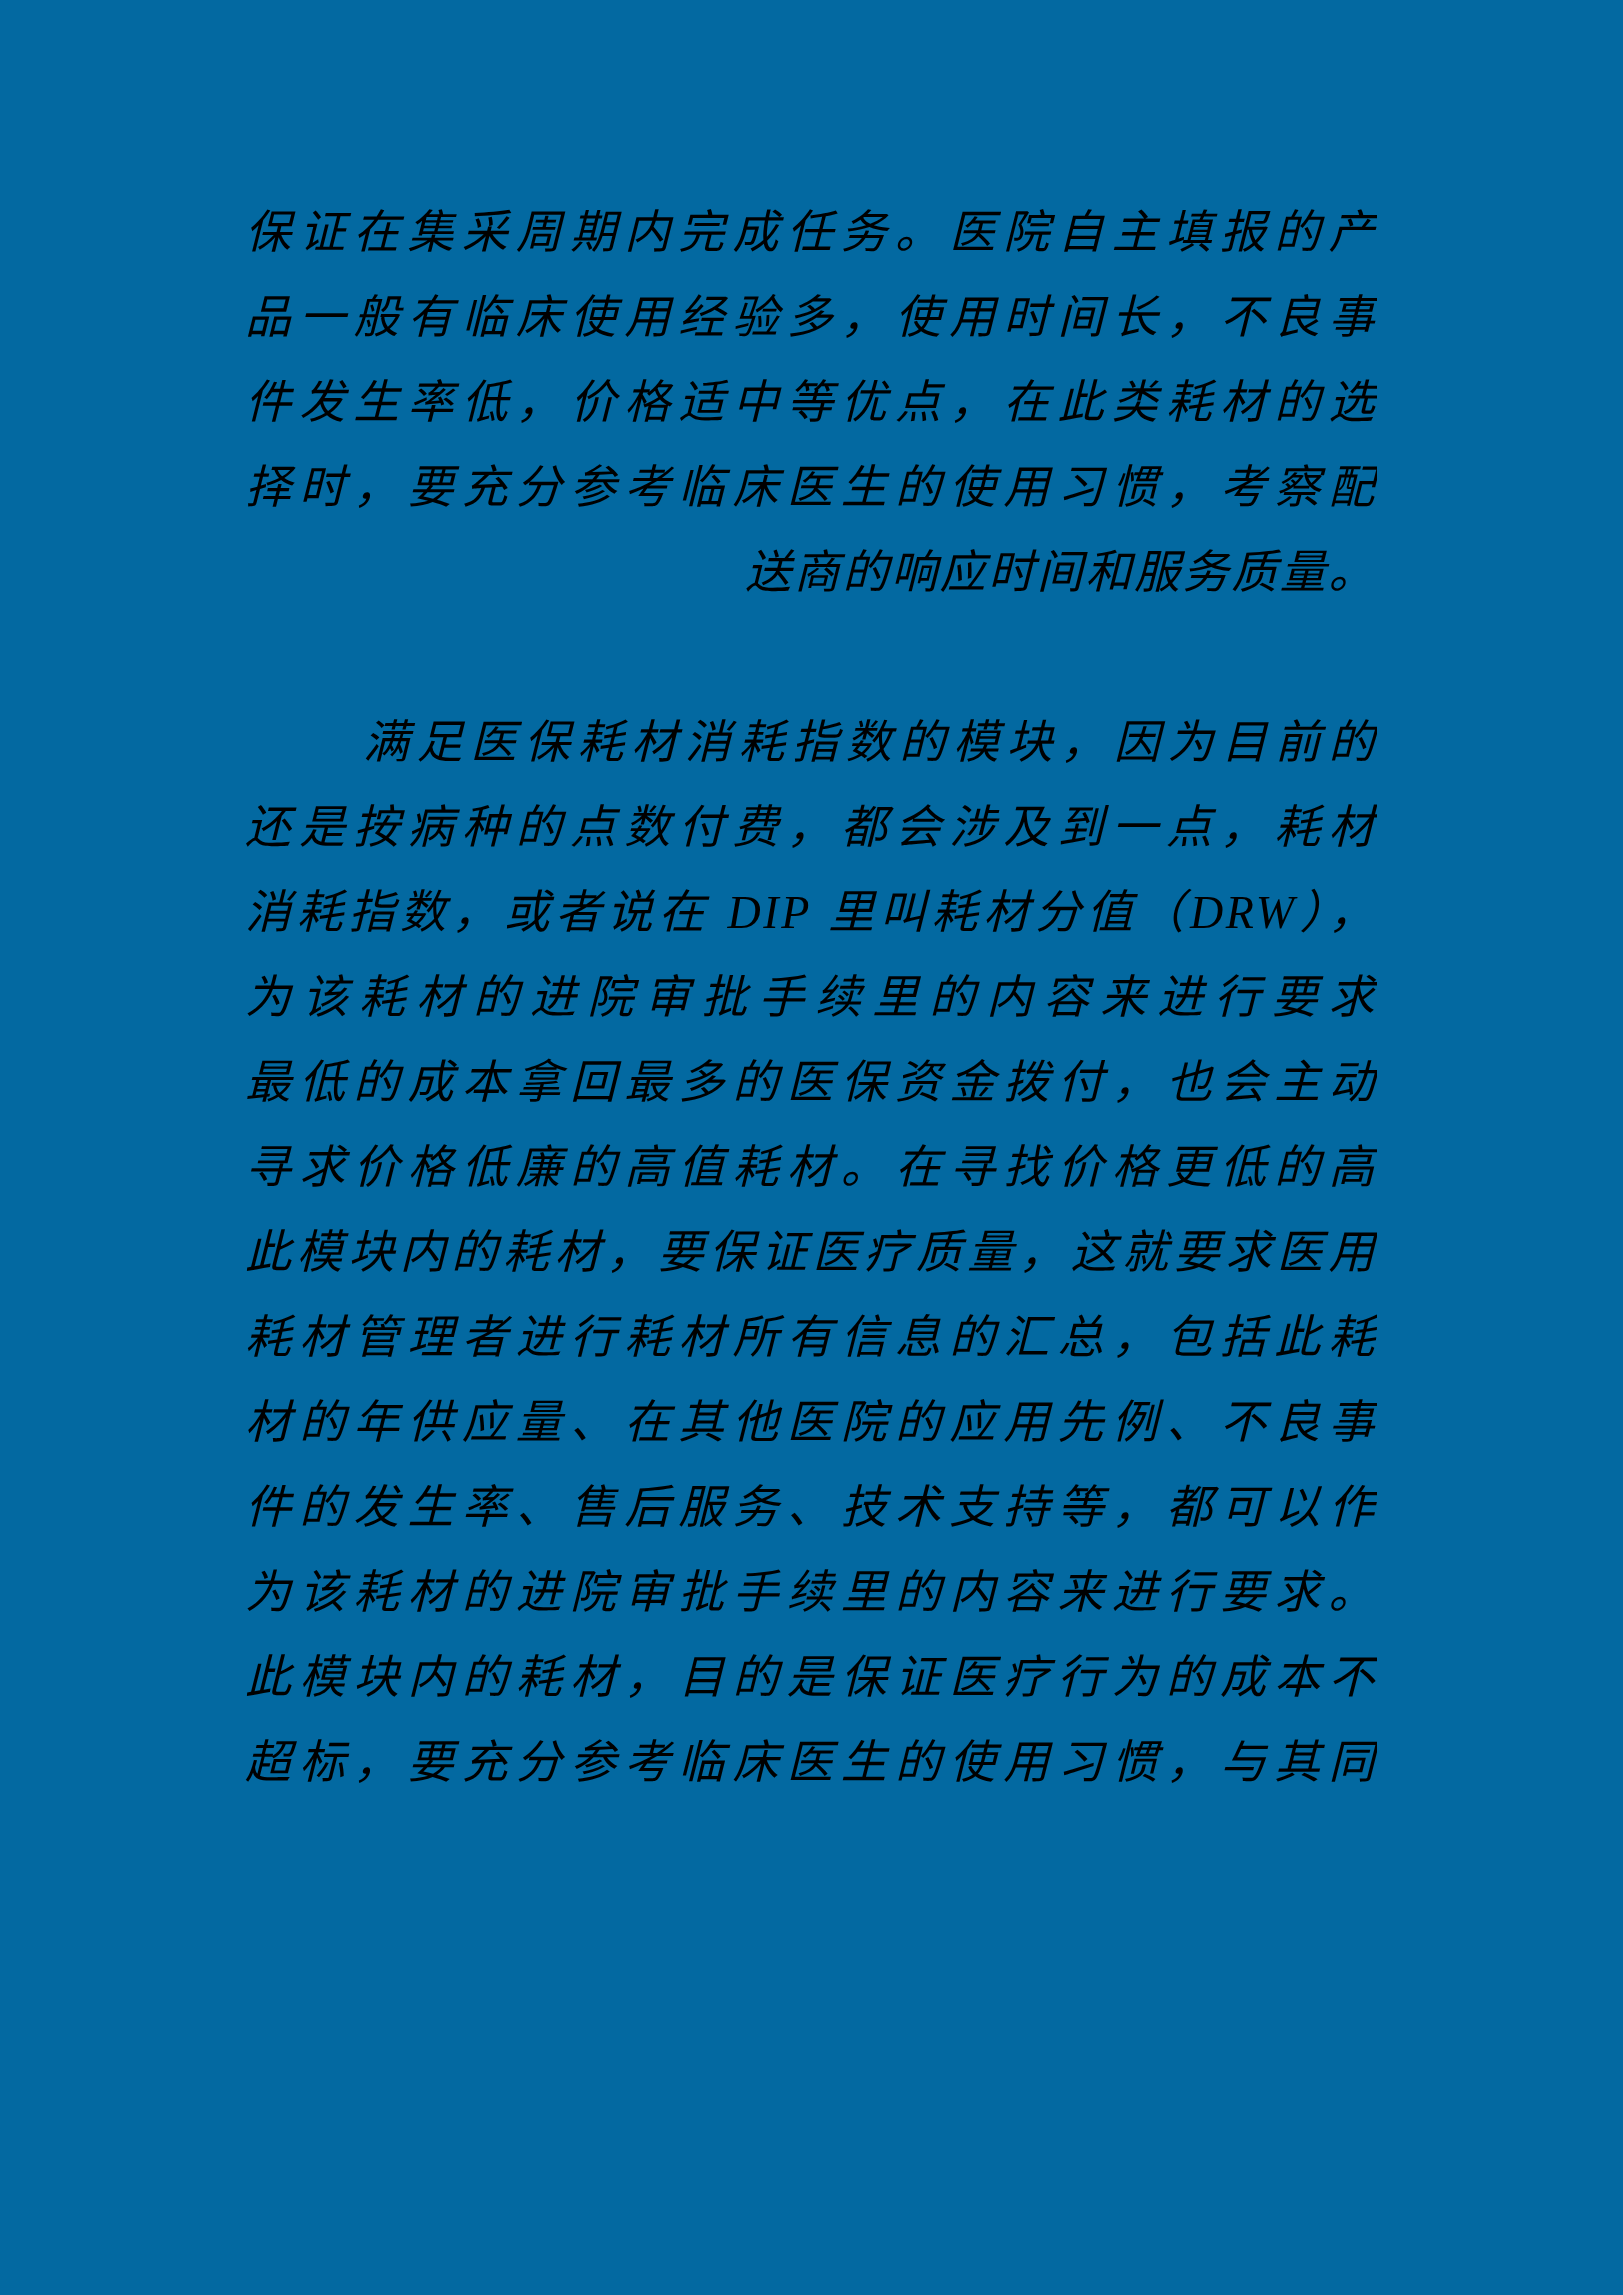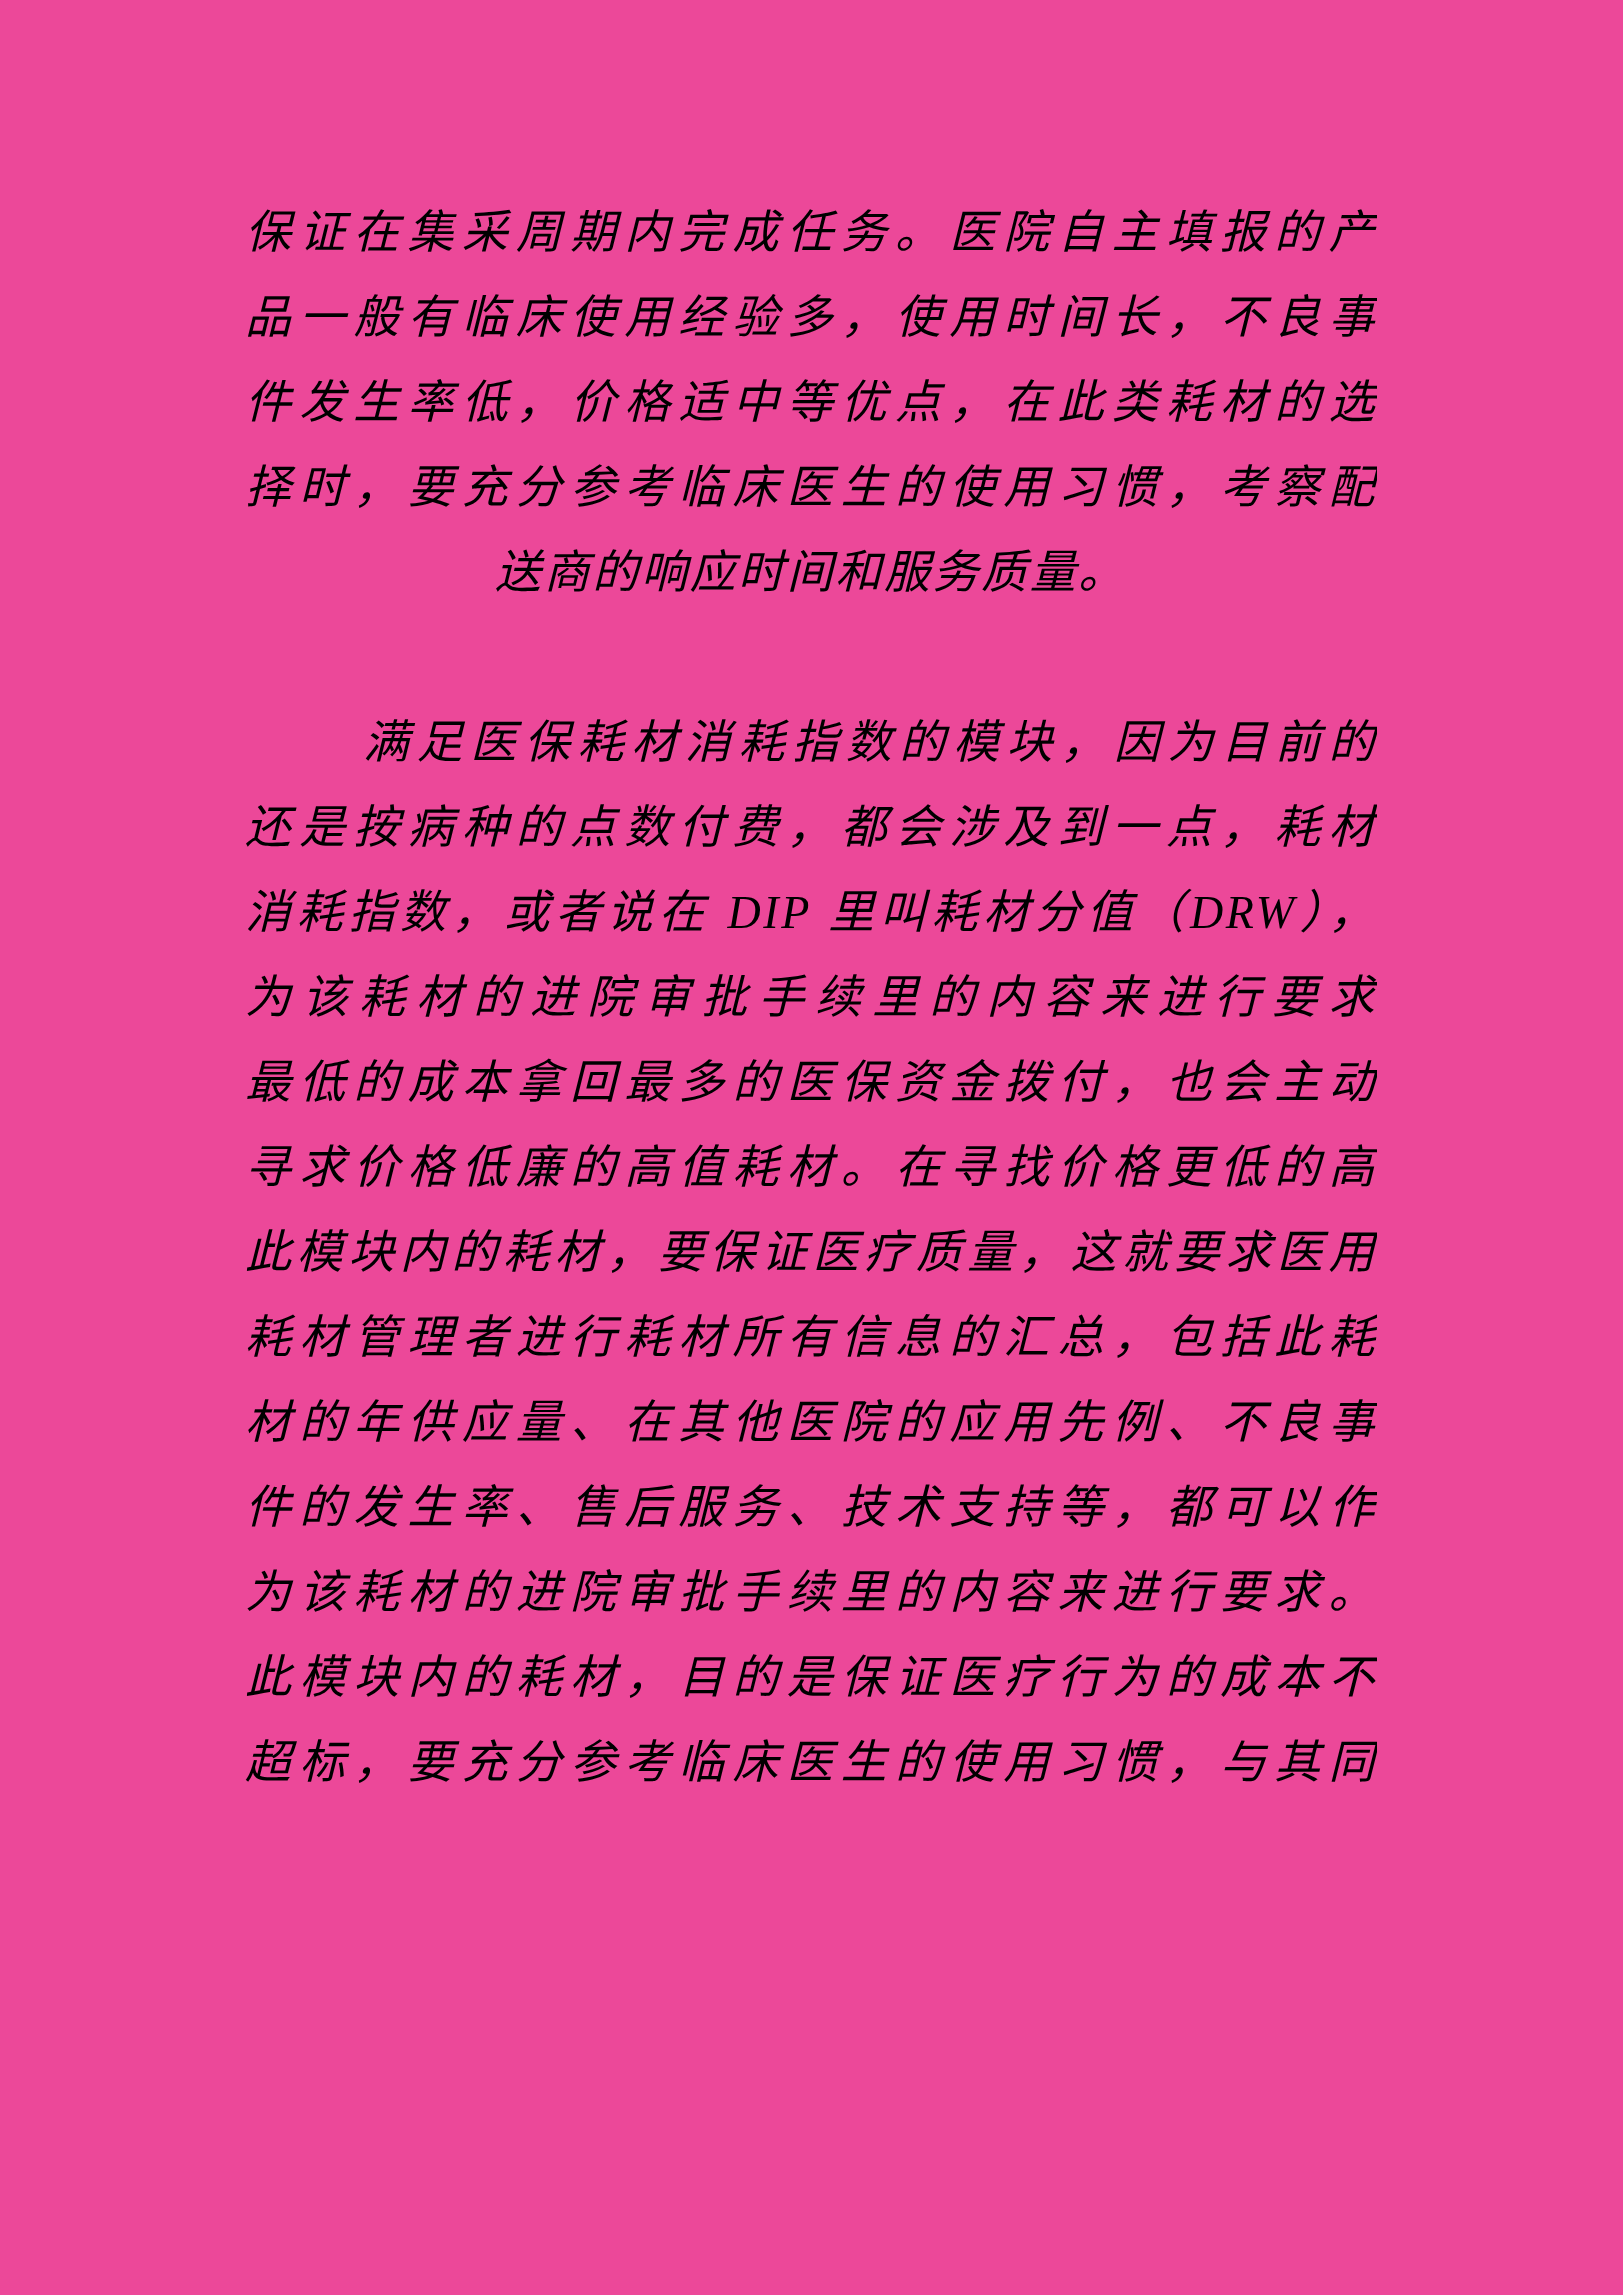--- a/index.html
+++ b/index.html
@@ -4,40 +4,40 @@
 <style>
   html, body {
     margin: 0;
     padding: 0;
     background: #ffffff;
   }
   .page {
     position: relative;
     width: 1623px;
     height: 2295px;
-    background: #ec4899;
+    background: #0369a1;
     overflow: hidden;
     font-family: "Liberation Serif", "DejaVu Serif", serif;
     color: #000000;
   }
   .text-block {
     position: absolute;
     left: 245px;
     top: 190px;
     width: 1132px;
   }
   .line {
     font-size: 46px;
     font-style: italic;            
     letter-spacing: 2.6px;
     line-height: 85px;
     height: 85px;
     white-space: normal;
     overflow: hidden;
-    text-align: center;
+    text-align: right;
     color: #000000;
   }
   .line.justify {
     text-align: justify;
     text-align-last: justify;
   }
   .line.indent {
     padding-left: 118px;
   }
   .line.spacer {

